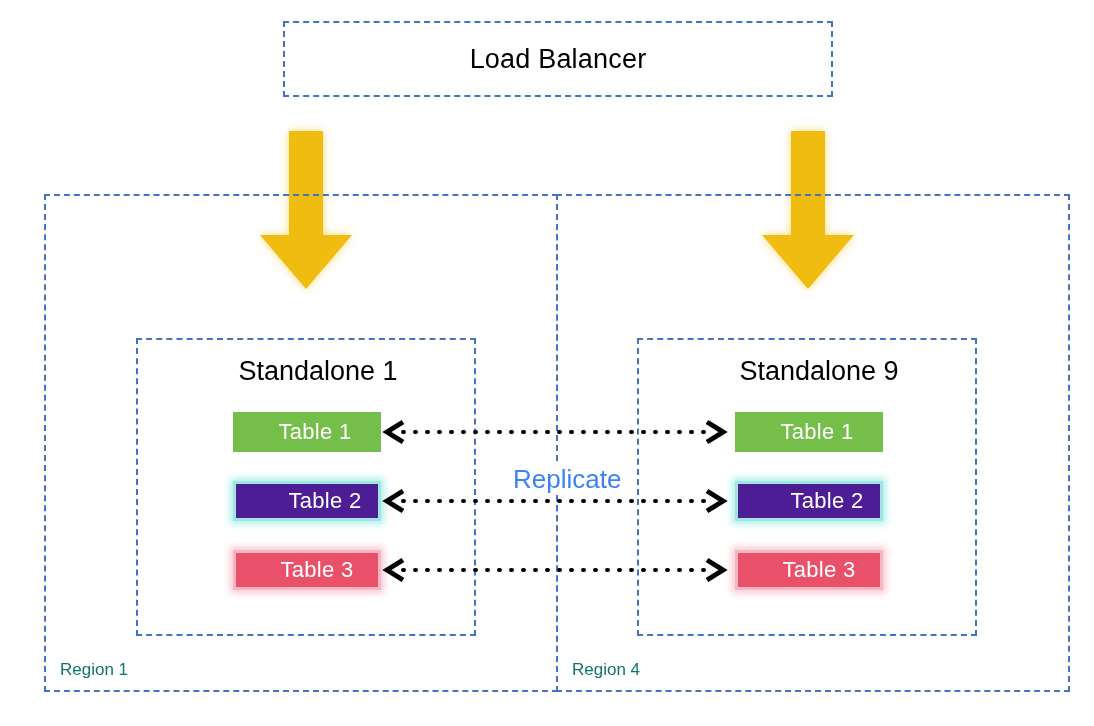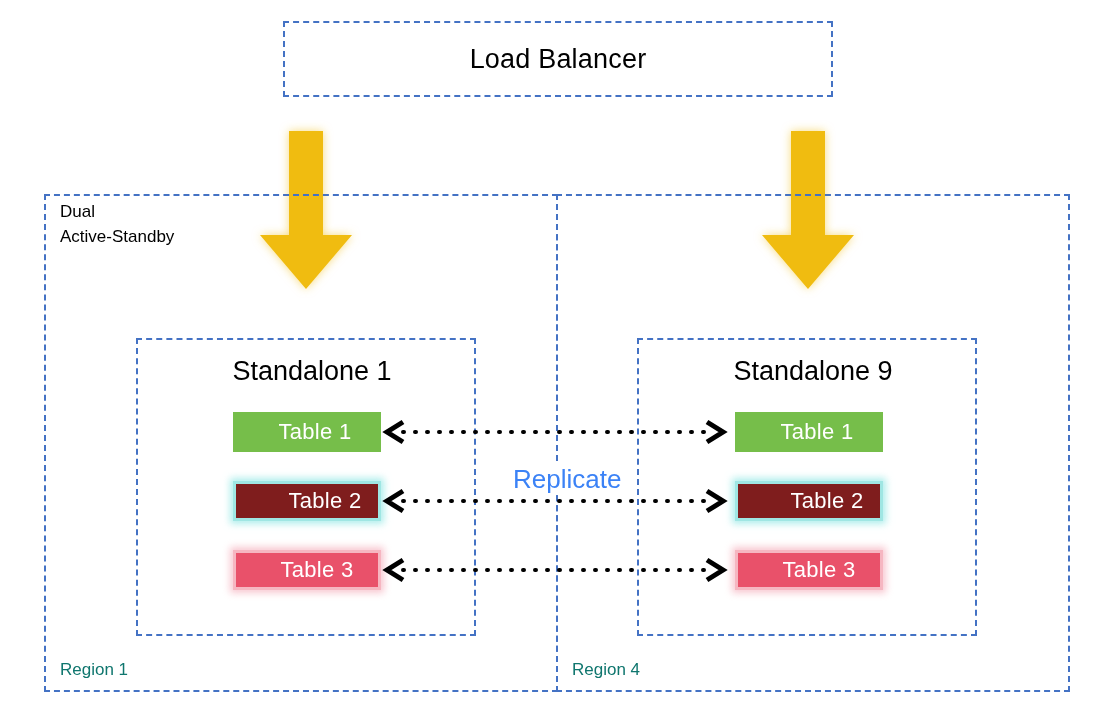--- a/index.html
+++ b/index.html
@@ -86,21 +86,21 @@
   }
   #standalone-2-box {
     left: 637px;
     top: 338px;
     width: 340px;
     height: 298px;
   }
   .standalone-title {
     position: absolute;
     top: 16px;
-    left: 6px;
+    left: 12px;
     width: 100%;
     text-align: center;
     font-size: 27px;
     color: #000000;
   }
 
   
   .table-chip {
     position: absolute;
     width: 148px;
@@ -108,21 +108,21 @@
     display: flex;
     align-items: center;
     justify-content: center;
     color: #ffffff;
     font-size: 22px;
     letter-spacing: .3px;
     box-sizing: border-box;
   }
   .chip-green  { background: #76BE4A; }
   .chip-teal   {
-    background: #7f1d1d;
+    background: #4c1d95;
     border: 3px solid #9FE6E3;
     box-shadow: 0 0 7px 3px rgba(150,232,229,.75);
     padding-left: 36px;
   }
   .chip-red    {
     background: #E9516A;
     border: 3px solid #F6B6C1;
     box-shadow: 0 0 7px 3px rgba(246,182,193,.75);
     padding-left: 20px;
   }
@@ -184,22 +184,20 @@
   </svg>
 
   <div id="region-1" class="dashed-box">
     <span class="region-label">Region 1</span>
   </div>
 
   <div id="region-2" class="dashed-box">
     <span class="region-label">Region 4</span>
   </div>
 
-  <div id="mode-caption">Dual
-Active-Standby</div>
 
   <div id="standalone-1-box" class="dashed-box">
     <div class="standalone-title">Standalone 1</div>
   </div>
 
   <div id="standalone-2-box" class="dashed-box">
     <div class="standalone-title">Standalone 9</div>
   </div>
 
   <div class="table-chip chip-green col-left row-1">

